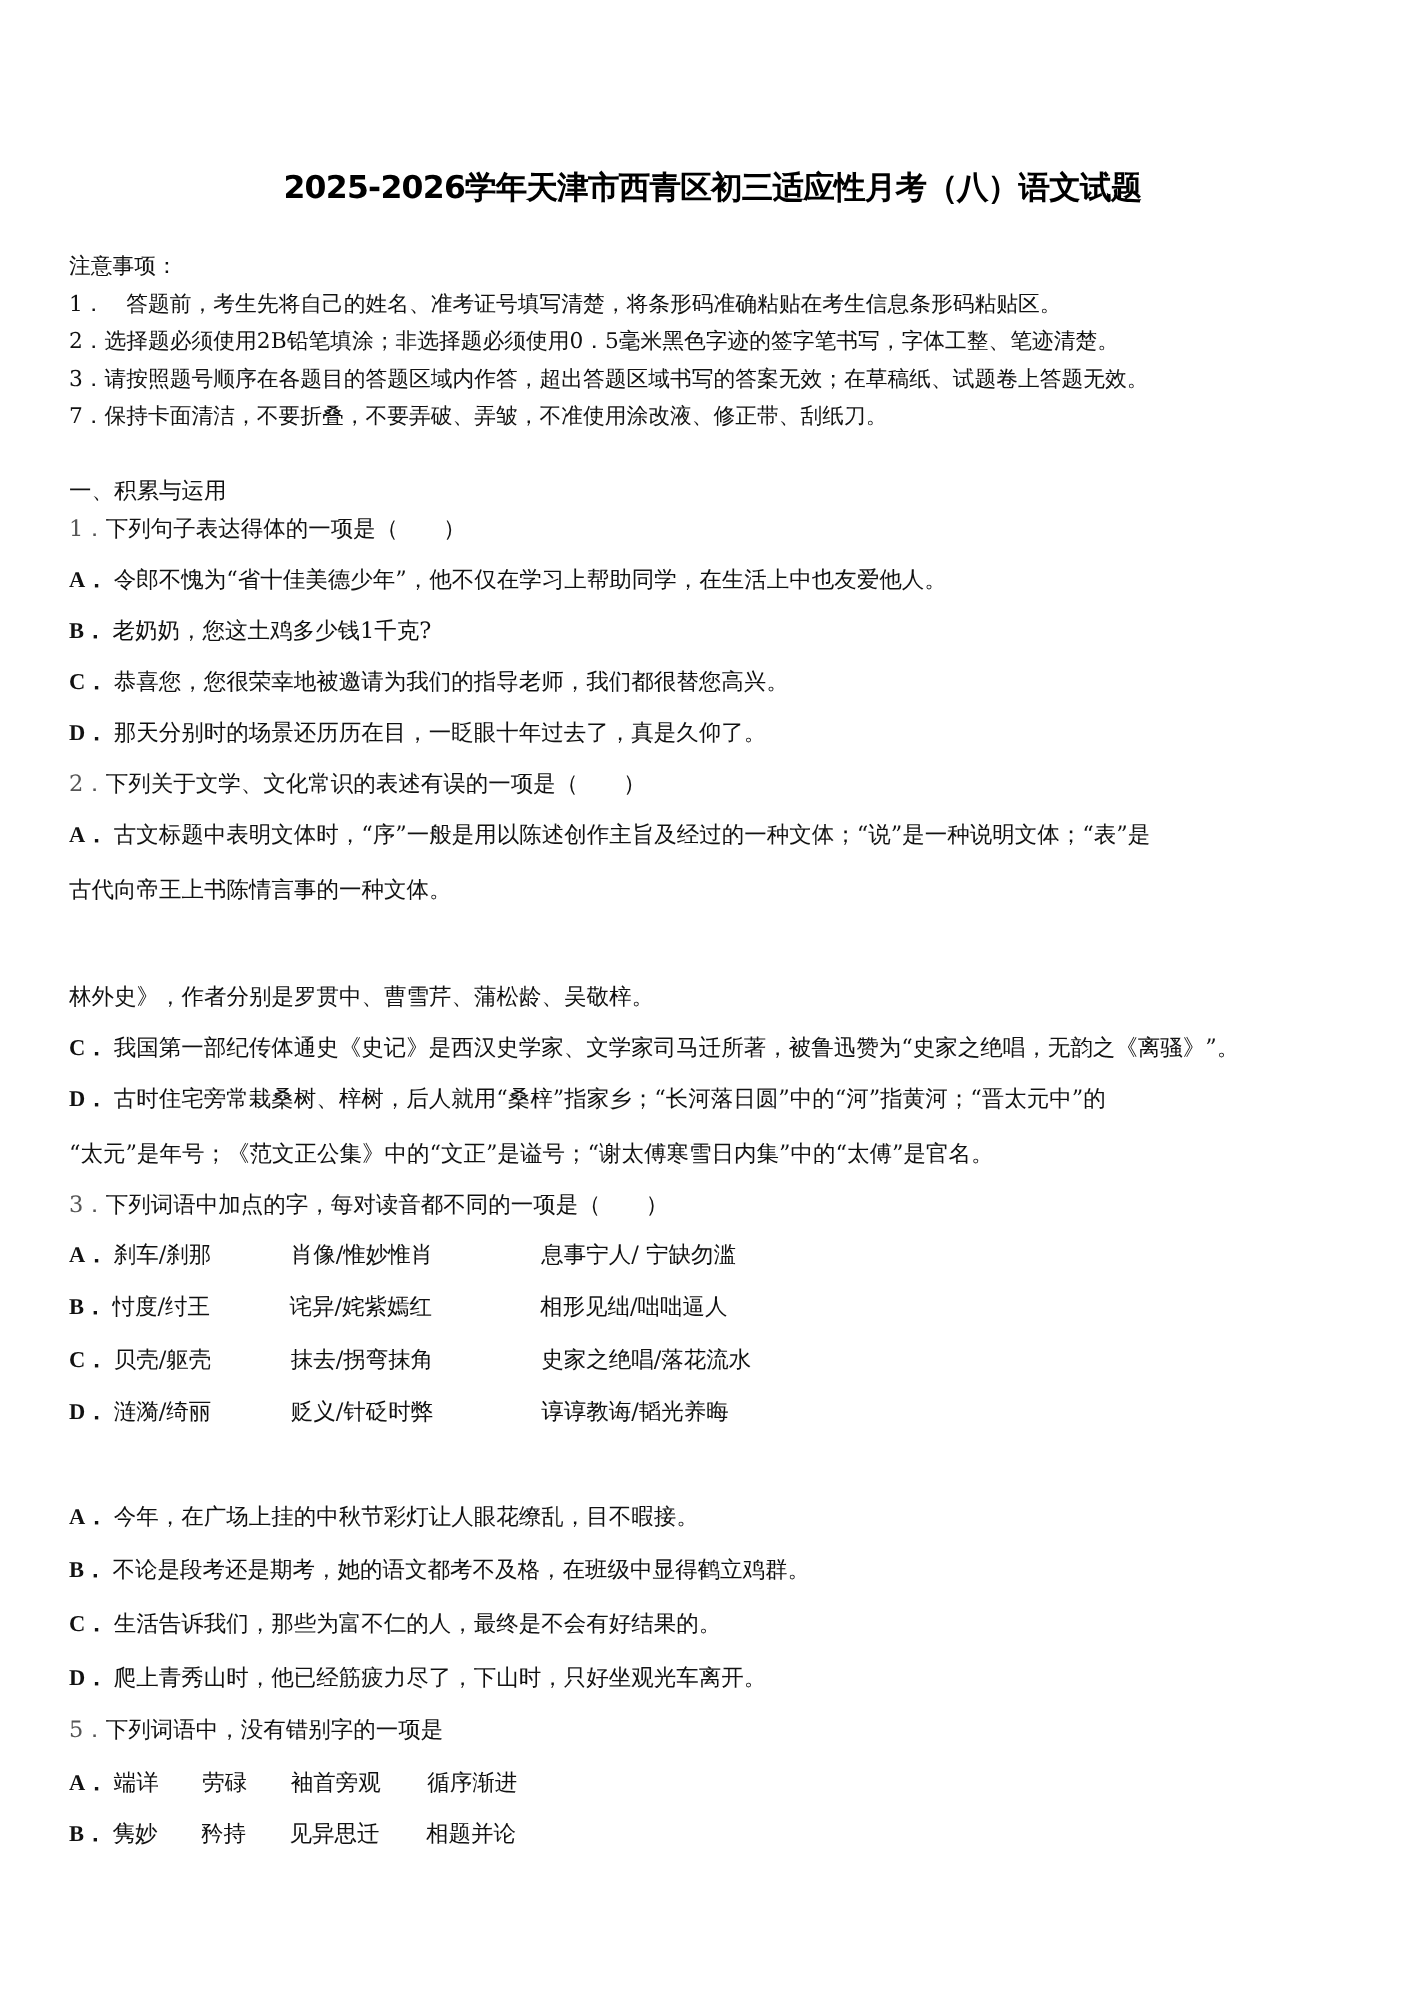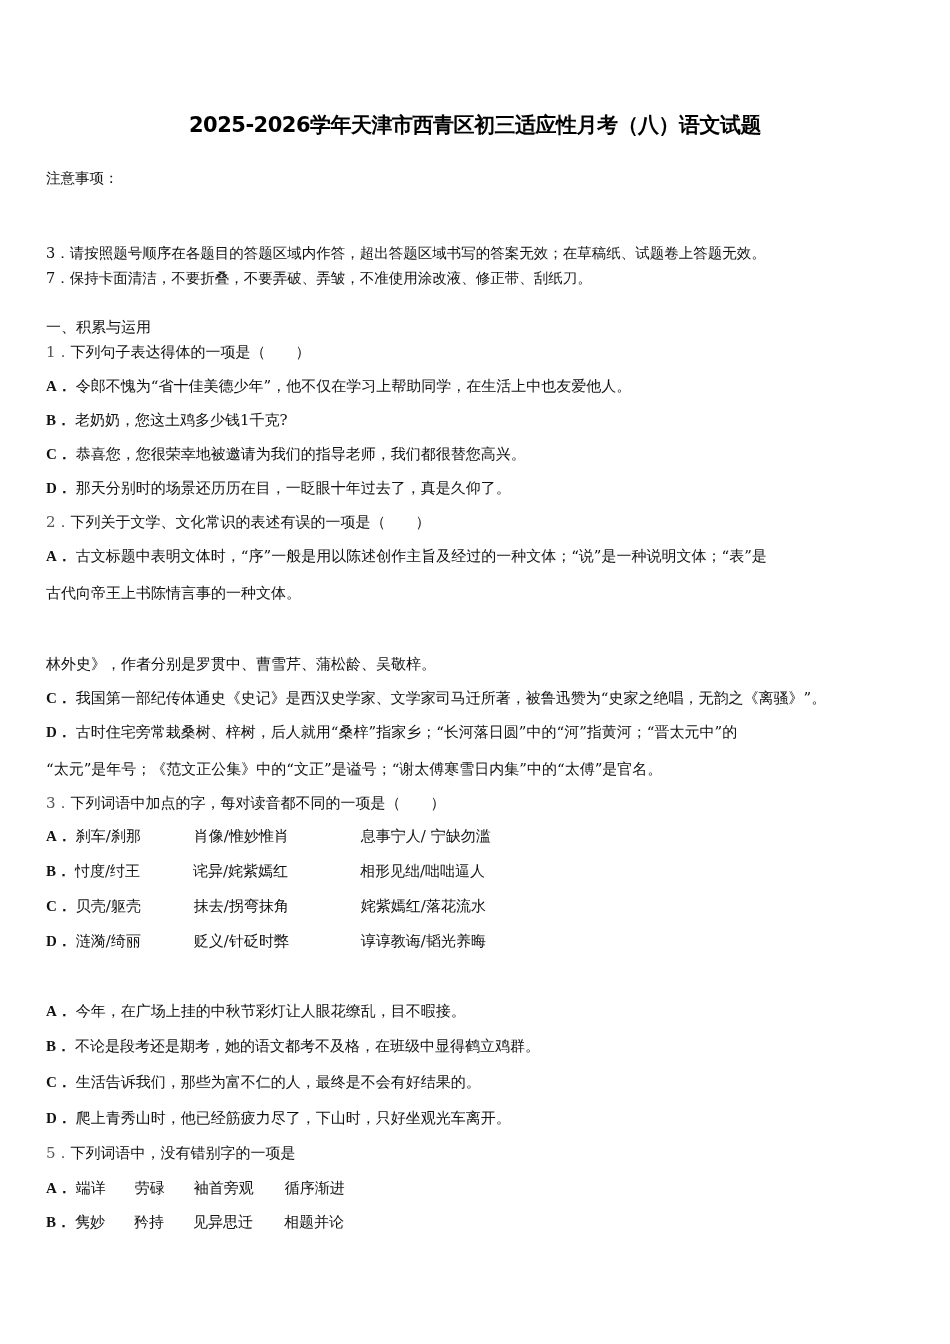--- a/index.html
+++ b/index.html
@@ -24,20 +24,22 @@
   .col { display: inline-block; }
 </style>
 </head>
 <body>
 
 <div class="page">
 
   <div class="title">2025-2026学年天津市西青区初三适应性月考（八）语文试题</div>
 
   <div class="line notice" style="top:152px">注意事项：</div>
+  <div class="line notice" style="top:177px">1．　答题前，考生先将自己的姓名、准考证号填写清楚，将条形码准确粘贴在考生信息条形码粘贴区。</div>
+  <div class="line notice" style="top:202px">2．选择题必须使用2B铅笔填涂；非选择题必须使用0．5毫米黑色字迹的签字笔书写，字体工整、笔迹清楚。</div>
   <div class="line notice" style="top:227px">3．请按照题号顺序在各题目的答题区域内作答，超出答题区域书写的答案无效；在草稿纸、试题卷上答题无效。</div>
   <div class="line notice" style="top:252px">7．保持卡面清洁，不要折叠，不要弄破、弄皱，不准使用涂改液、修正带、刮纸刀。</div>
 
   <div class="line" style="top:301px">一、积累与运用</div>
 
   <div class="line" style="top:326px">
     <span class="qnum">1．</span><span>下列句子表达得体的一项是（　　）</span>
   </div>
   <div class="line" style="top:360px">
     <span class="opt-letter">A．</span><span>令郎不愧为“省十佳美德少年”，他不仅在学习上帮助同学，在生活上中也友爱他人。</span>
@@ -71,21 +73,21 @@
   <div class="line" style="top:777px">
     <span class="qnum">3．</span><span>下列词语中加点的字，每对读音都不同的一项是（　　）</span>
   </div>
   <div class="line" style="top:810px">
     <span class="opt-letter">A．</span><span class="col" style="width:118px">刹车/刹那</span><span class="col" style="width:167px">肖像/惟妙惟肖</span><span class="col">息事宁人/ 宁缺勿滥</span>
   </div>
   <div class="line" style="top:845px">
     <span class="opt-letter">B．</span><span class="col" style="width:118px">忖度/纣王</span><span class="col" style="width:167px">诧异/姹紫嫣红</span><span class="col">相形见绌/咄咄逼人</span>
   </div>
   <div class="line" style="top:880px">
-    <span class="opt-letter">C．</span><span class="col" style="width:118px">贝壳/躯壳</span><span class="col" style="width:167px">抹去/拐弯抹角</span><span class="col">姹紫嫣红/落花流水</span>
+    <span class="opt-letter">C．</span><span class="col" style="width:118px">贝壳/躯壳</span><span class="col" style="width:167px">抹去/拐弯抹角</span><span class="col">史家之绝唱/落花流水</span>
   </div>
   <div class="line" style="top:915px">
     <span class="opt-letter">D．</span><span class="col" style="width:118px">涟漪/绮丽</span><span class="col" style="width:167px">贬义/针砭时弊</span><span class="col">谆谆教诲/韬光养晦</span>
   </div>
 
   <div class="line" style="top:985px">
     <span class="opt-letter">A．</span><span>今年，在广场上挂的中秋节彩灯让人眼花缭乱，目不暇接。</span>
   </div>
   <div class="line" style="top:1020px">
     <span class="opt-letter">B．</span><span>不论是段考还是期考，她的语文都考不及格，在班级中显得鹤立鸡群。</span>

